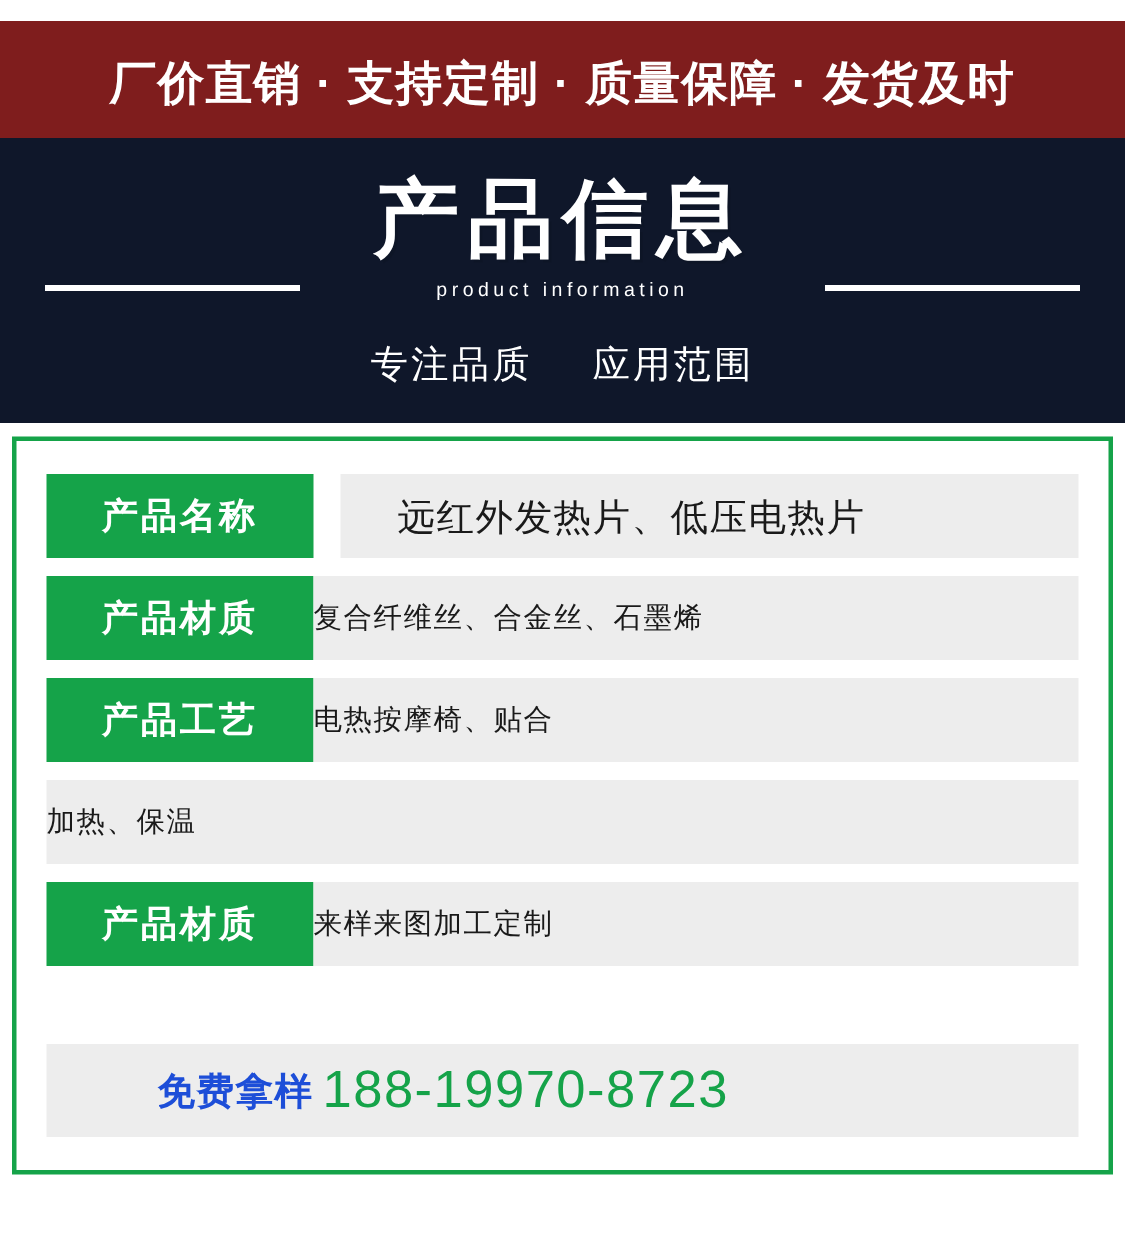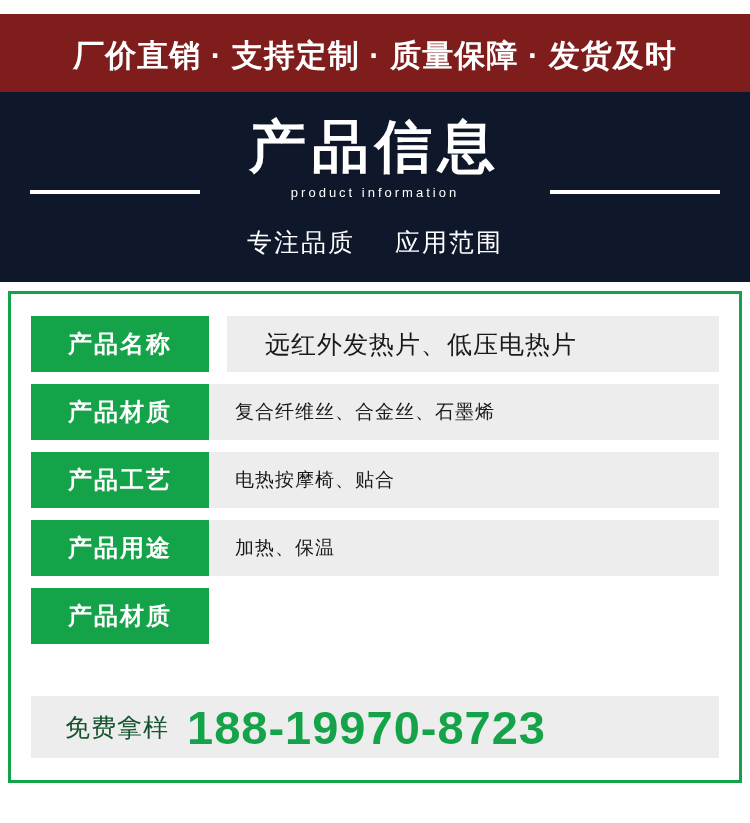--- a/index.html
+++ b/index.html
@@ -108,21 +108,20 @@
     align-items: center;
     justify-content: center;
     flex: 0 0 178px;
   }
   .row-value {
     flex: 1;
     background: #ededed;
     color: #1a1a1a;
     display: flex;
     align-items: center;
-    padding-left: 26px;
     font-size: 21px;
     letter-spacing: 1px;
   }
   .row-value.big {
     font-size: 25px;
     padding-left: 38px;
     margin-left: 18px;
   }
   .row-value.mid {
     font-size: 19px;
@@ -134,37 +133,38 @@
     left: 20px;
     bottom: 22px;
     width: 688px;
     height: 62px;
     background: #ededed;
     display: flex;
     align-items: center;
     padding-left: 34px;
   }
   .footer-label {
-    color: #14532d;
-    font-size: 25px;
-    font-weight: normal;
-    letter-spacing: 1px;
+    color: #1d4ed8;
+    font-size: 25px;
+    font-weight: bold;
+    letter-spacing: 1px;
+    margin-left: 40px;
   }
   .footer-hotline-label {
     color: #15a349;
     font-size: 25px;
     font-weight: bold;
     margin-left: 16px;
     letter-spacing: 1px;
   }
   .footer-phone {
     color: #15a349;
-    font-size: 47px;
-    font-weight: bold;
-    margin-left: 18px;
+    font-size: 35px;
+    font-weight: normal;
+    margin-left: 6px;
     letter-spacing: 1px;
   }
 </style>
 </head>
 <body>
 
 <div class="page">
 
   <div class="top-banner">
     <div class="top-banner-text">厂价直销 · 支持定制 · 质量保障 · 发货及时</div>
@@ -196,26 +196,26 @@
       <div class="row-label">产品材质</div>
       <div class="row-value mid">复合纤维丝、合金丝、石墨烯</div>
     </div>
 
     <div class="row">
       <div class="row-label">产品工艺</div>
       <div class="row-value mid">电热按摩椅、贴合</div>
     </div>
 
     <div class="row">
-      <div class="row-label">产品用途</div>
       <div class="row-value mid">加热、保温</div>
     </div>
 
     <div class="row">
       <div class="row-label">产品材质</div>
+      <div class="row-value mid">来样来图加工定制</div>
     </div>
 
     <div class="footer">
       <span class="footer-label">免费拿样</span>
       <span class="footer-phone">188-19970-8723</span>
     </div>
 
   </div>
 </div>
 

